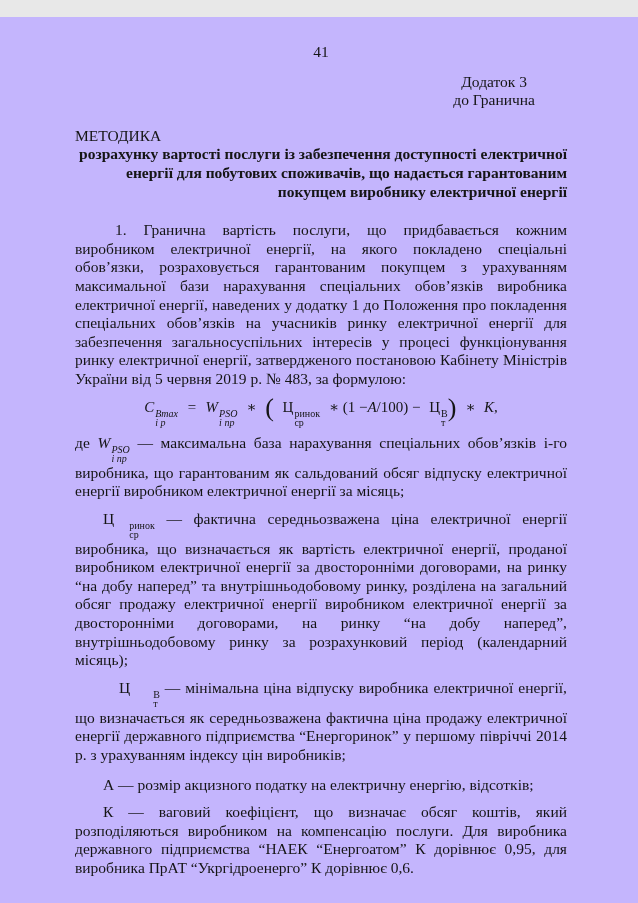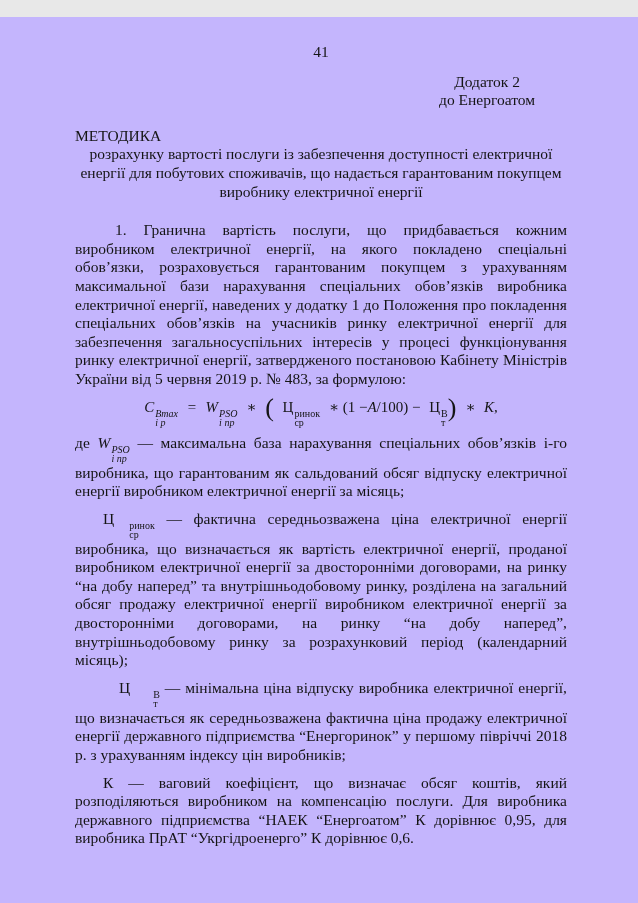--- a/index.html
+++ b/index.html
@@ -17,21 +17,21 @@
     overflow:hidden;
   }
   .pagenum { text-align:center; margin:0; }
   .annex {
     width:max-content;
     margin:11px 32px 0 auto;
     text-align:center;
   }
   .annex div { white-space:nowrap; }
   .doc-title { margin-top:17px; }
-  .doc-subtitle { text-align:center; margin-top:0; }
+  .doc-subtitle { text-align:right; margin-top:0;font-weight:bold; }
   p { margin:0; }
   .jpara { text-align:justify; }
   .p1 { margin-top:20px; text-indent:40px; }
   .formula-row {
     text-align:center;
     margin:9px 0 3px 0;
     font-size:15px;
     white-space:nowrap;
   }
   .formula-row .gap { display:inline-block; width:5px; }
@@ -61,22 +61,22 @@
   }
 </style>
 </head>
 <body>
 
 <div class="page">
 
   <p class="pagenum">41</p>
 
   <div class="annex">
-    <div>Додаток 2</div>
-    <div>до Енергоатом</div>
+    <div>Додаток 3</div>
+    <div>до Гранична</div>
   </div>
 
   <p class="doc-title">МЕТОДИКА</p>
   <p class="doc-subtitle">розрахунку вартості послуги із забезпечення доступності електричної енергії для побутових споживачів, що надається гарантованим покупцем виробнику електричної енергії</p>
 
   <p class="jpara p1">1. Гранична вартість послуги, що придбавається кожним виробником електричної енергії, на якого покладено спеціальні обов’язки, розраховується гарантованим покупцем з урахуванням максимальної бази нарахування спеціальних обов’язків виробника електричної енергії, наведених у додатку 1 до Положення про покладення спеціальних обов’язків на учасників ринку електричної енергії для забезпечення загальносуспільних інтересів у процесі функціонування ринку електричної енергії, затвердженого постановою Кабінету Міністрів України від 5 червня 2019 р. № 483, за формулою:</p>
 
   <div class="formula-row">
     <span class="msym it"><span>C</span><span class="stk">
           <span>Вmax</span>
@@ -117,19 +117,20 @@
           <span>ср</span>
         </span></span>
     <span>— фактична середньозважена ціна електричної енергії виробника, що визначається як вартість електричної енергії, проданої виробником електричної енергії за двосторонніми договорами, на ринку “на добу наперед” та внутрішньодобовому ринку, розділена на загальний обсяг продажу електричної енергії виробником електричної енергії за двосторонніми договорами, на ринку “на добу наперед”, внутрішньодобовому ринку за розрахунковий період (календарний місяць);</span>
   </p>
 
   <p class="jpara def3">
     <span class="msym"><span>Ц</span><span class="stk">
           <span>В</span>
           <span>т</span>
         </span></span>
-    <span>— мінімальна ціна відпуску виробника електричної енергії, що визначається як середньозважена фактична ціна продажу електричної енергії державного підприємства “Енергоринок” у першому півріччі 2018 р. з урахуванням індексу цін виробників;</span>
+    <span>— мінімальна ціна відпуску виробника електричної енергії, що визначається як середньозважена фактична ціна продажу електричної енергії державного підприємства “Енергоринок” у першому півріччі 2014 р. з урахуванням індексу цін виробників;</span>
   </p>
 
+  <p class="jpara def4">А — розмір акцизного податку на електричну енергію, відсотків;</p>
 
   <p class="jpara def5">К — ваговий коефіцієнт, що визначає обсяг коштів, який розподіляються виробником на компенсацію послуги. Для виробника державного підприємства “НАЕК “Енергоатом” К дорівнює 0,95, для виробника ПрАТ “Укргідроенерго” К дорівнює 0,6.</p>
 
 </div>
 
 </body></html>

